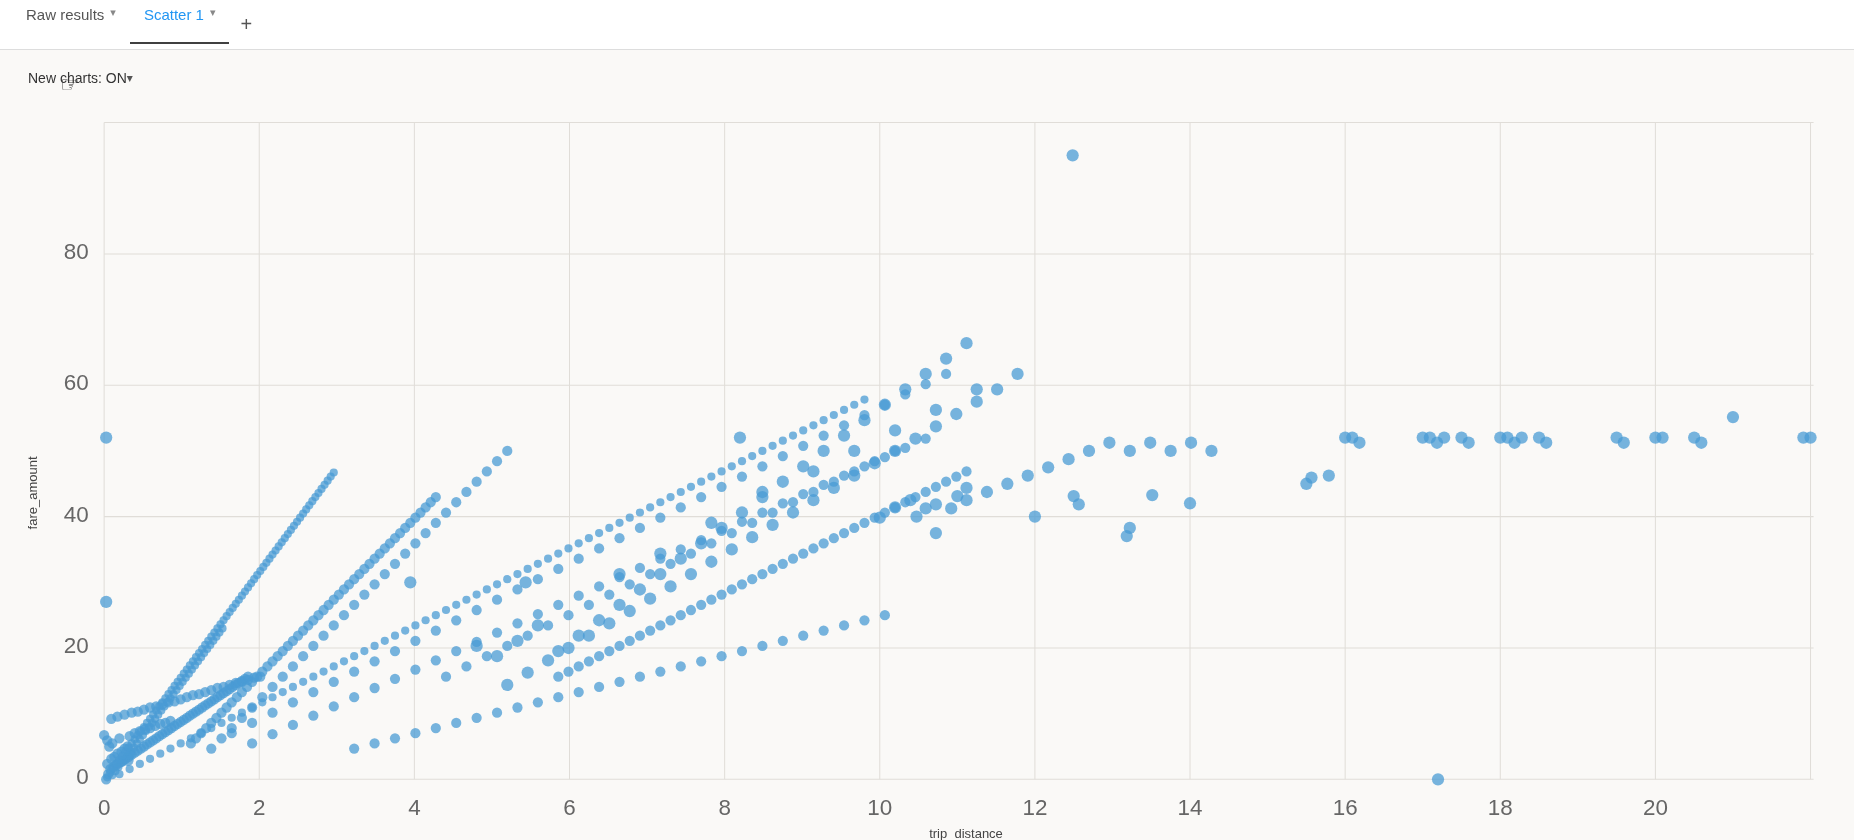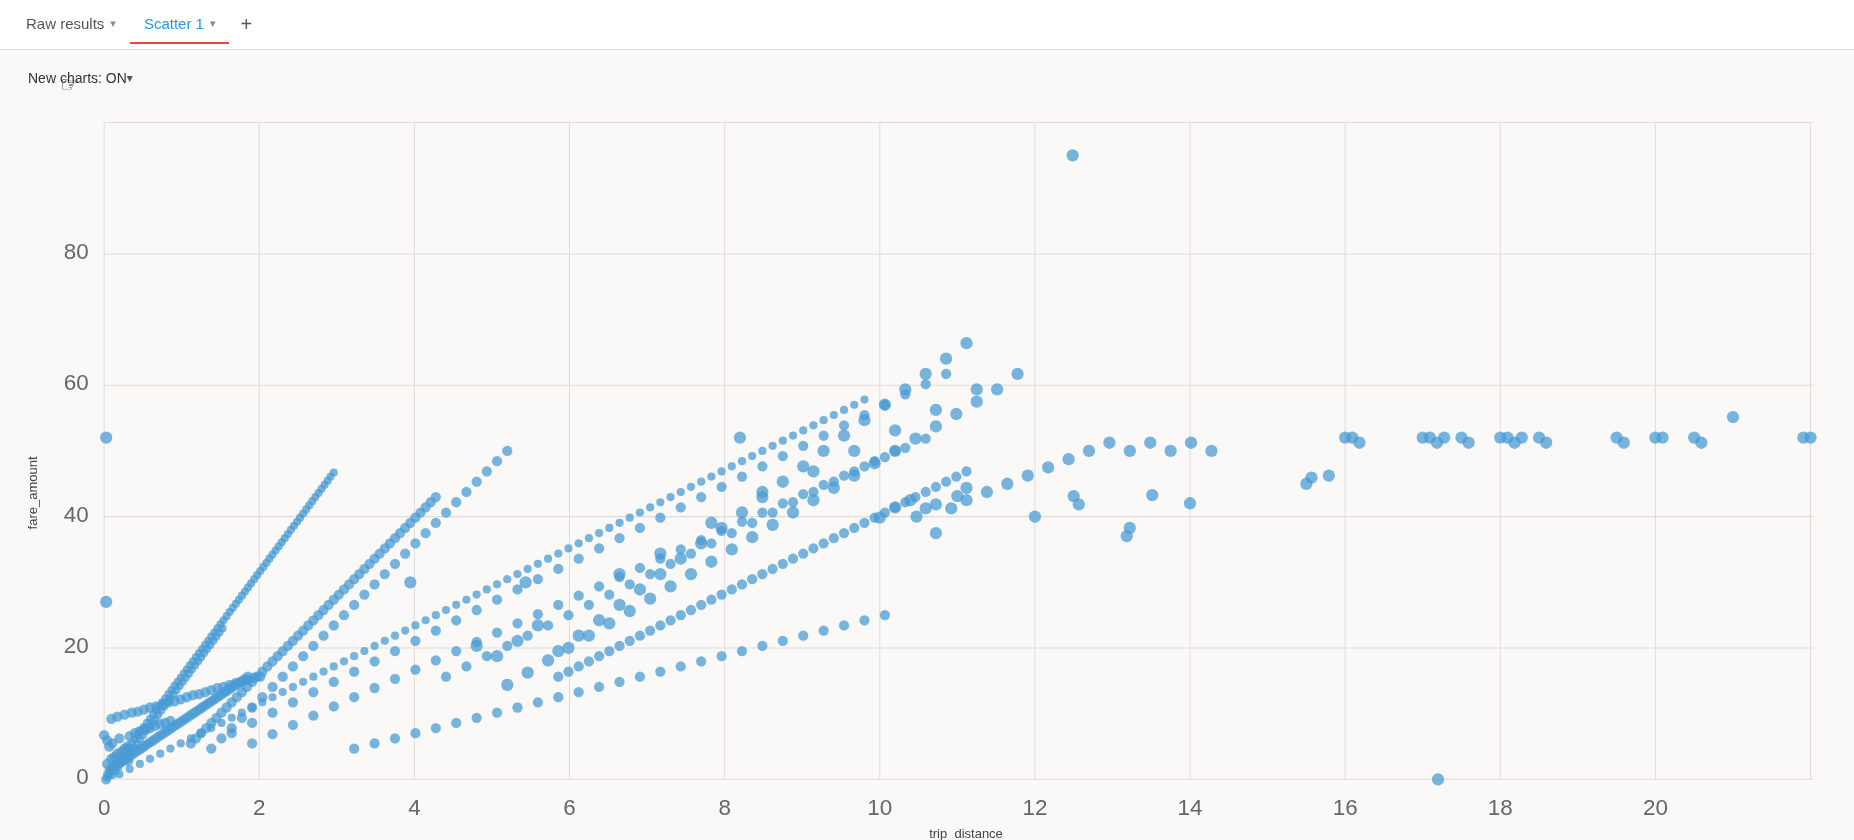--- a/index.html
+++ b/index.html
@@ -17,33 +17,33 @@
       display: flex;
       align-items: center;
       border-bottom: 1px solid #ddd;
       background: #fff;
       height: 50px;
       padding: 0 12px;
       gap: 0;
     }
     .tab {
       display: flex;
-      align-items: center;
+      align-items: flex-start;
       padding: 0 14px;
       height: 38px;
       font-size: 15px;
       cursor: pointer;
       color: #555;
       gap: 6px;
       border-bottom: 2px solid transparent;
       position: relative;
     }
     .tab.active {
       color: #2196f3;
-      border-bottom: 2px solid #ef4444;
+      border-bottom: 2px solid #404040;
       font-weight: 500;
     }
     .tab .chevron {
       font-size: 11px;
       color: #888;
     }
     .tab-add {
       display: flex;
       align-items: center;
       justify-content: center;

